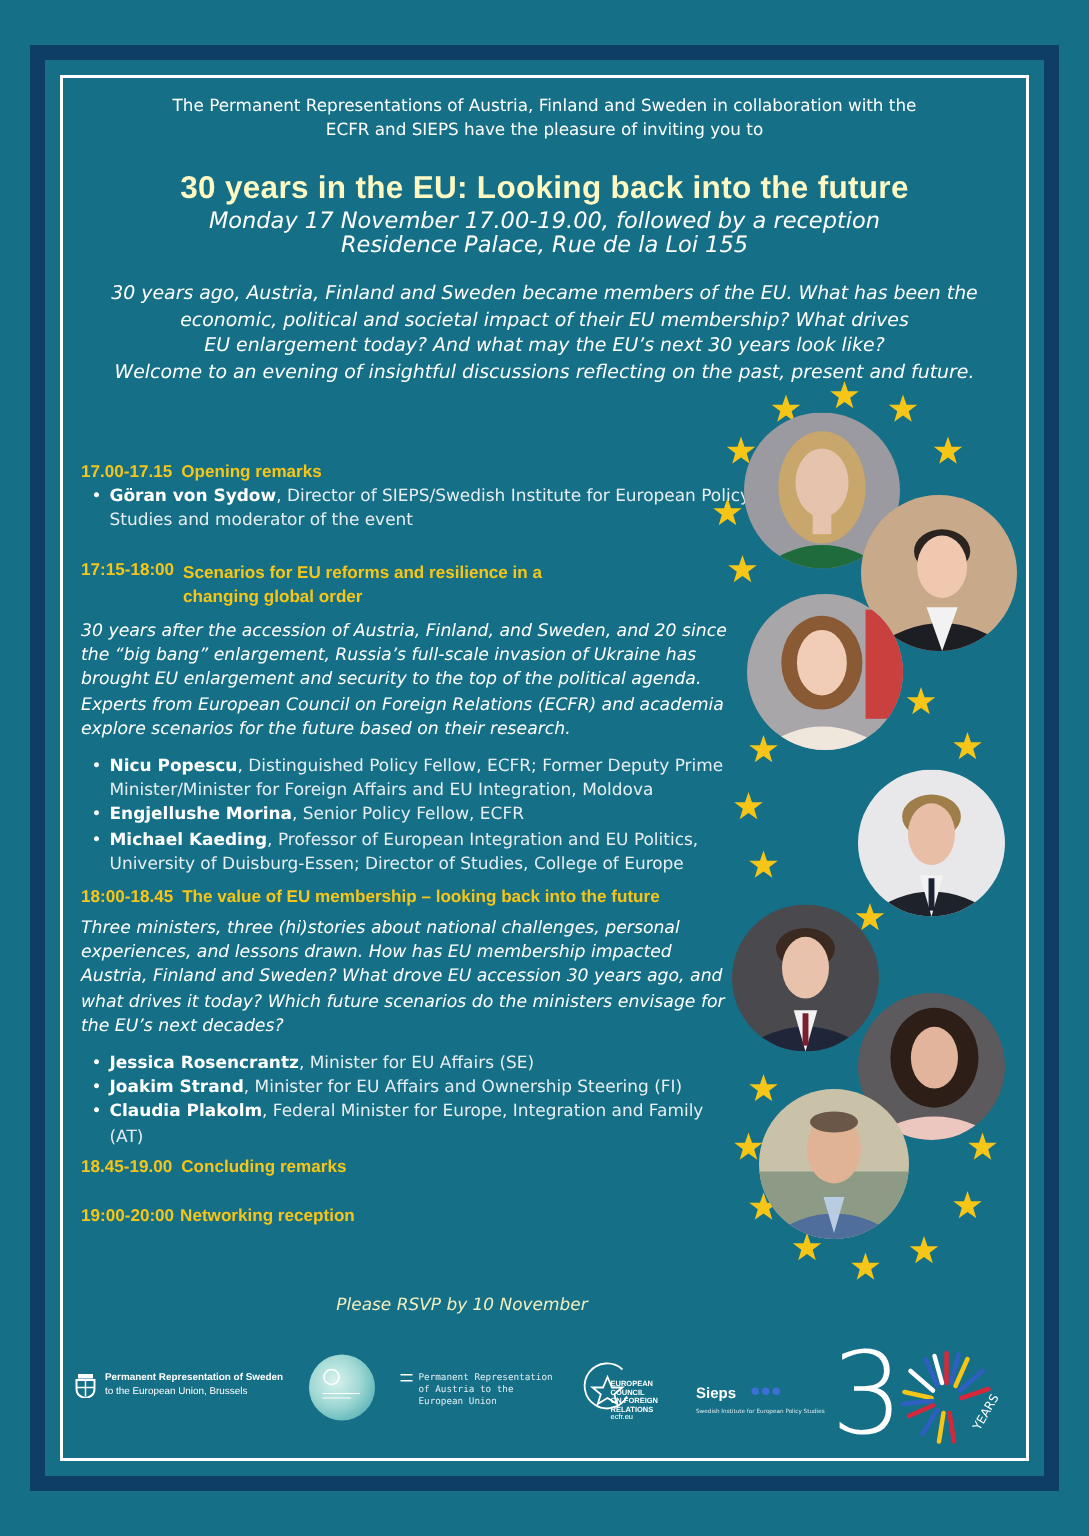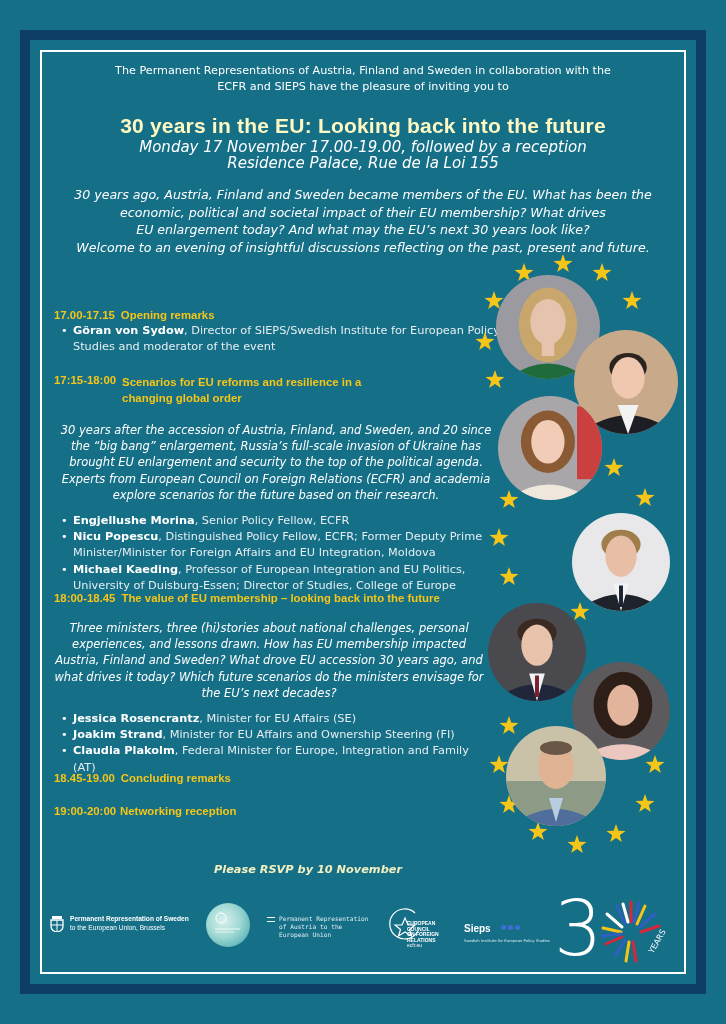--- a/index.html
+++ b/index.html
@@ -27,30 +27,30 @@
   .lead { top: 186px; font-size: 12.6px; font-style: italic; line-height: 17.5px; }
 
   .agenda { position: absolute; left: 54px; width: 450px; }
   .slot-head {
     color: #f5c518; font-weight: bold; font-size: 11.4px;
     font-family: "Liberation Sans", sans-serif;
     display: flex;
   }
   .slot-time { white-space: pre; }
   .slot-title { margin-left: 6px; }
-  .slot-desc { font-size: 11.5px; font-style: italic; line-height: 16.2px; color: #ffffff; margin-top: 16px; text-align: center; }
+  .slot-desc { font-size: 11.5px; font-style: italic; line-height: 16.2px; color: #ffffff; margin-top: 6px; }
   ul.speakers { list-style: none; margin-top: 10px; }
   ul.speakers li {
     font-size: 11.3px; line-height: 16.2px; padding-left: 19px; position: relative;
     color: #e6eef2;
   }
   ul.speakers li::before { content: "•"; position: absolute; left: 7px; top: 0; color:#fff; }
   ul.speakers li b { color: #ffffff; font-weight: bold; }
 
-  .rsvp { position: absolute; left: 42px; width: 532px; top: 863px; text-align: center; font-size: 11.3px; font-style: italic; color: #f2efc0; font-weight: bold; }
+  .rsvp { position: absolute; left: 42px; width: 532px; top: 863px; text-align: center; font-size: 11.3px; font-style: italic; color: #f2efc0; }
 
   .photo {
     position: absolute; border-radius: 50%; overflow: hidden;
   }
 
   .logos { position: absolute; top: 895px; left: 42px; width: 642px; height: 75px; }
   .logo-sweden { position: absolute; left: 8px; top: 20px; display: flex; align-items: center; gap: 6px; }
   .logo-sweden .txt { font-size: 6.6px; line-height: 8.5px; color: #fff; font-family: "Liberation Sans", sans-serif; }
   .logo-sweden .txt b { font-weight: bold; }
   .logo-finland {
@@ -99,22 +99,22 @@
   </ul>
 </div>
 
 <div class="agenda" style="top:374px; width:444px;">
   <div class="slot-head">
     <span class="slot-time">17:15-18:00</span>
     <span class="slot-title" style="width:250px; line-height:16px;">Scenarios for EU reforms and resilience in a changing global order</span>
   </div>
   <div class="slot-desc">30 years after the accession of Austria, Finland, and Sweden, and 20 since the “big bang” enlargement, Russia’s full-scale invasion of Ukraine has brought EU enlargement and security to the top of the political agenda. Experts from European Council on Foreign Relations (ECFR) and academia explore scenarios for the future based on their research.</div>
   <ul class="speakers">
+    <li><b>Nicu Popescu</b><span>, Distinguished Policy Fellow, ECFR; Former Deputy Prime Minister/Minister for Foreign Affairs and EU Integration, Moldova</span></li>
     <li><b>Engjellushe Morina</b><span>, Senior Policy Fellow, ECFR</span></li>
-    <li><b>Nicu Popescu</b><span>, Distinguished Policy Fellow, ECFR; Former Deputy Prime Minister/Minister for Foreign Affairs and EU Integration, Moldova</span></li>
     <li><b>Michael Kaeding</b><span>,  Professor of European Integration and EU Politics, University of Duisburg-Essen; Director of Studies, College of Europe</span></li>
   </ul>
 </div>
 
 <div class="agenda" style="top:592px; width:440px;">
   <div class="slot-head">
     <span class="slot-time">18:00-18.45</span>
     <span class="slot-title">The value of EU membership – looking back into the future</span>
   </div>
   <div class="slot-desc" style="width:430px;">Three ministers, three (hi)stories about national challenges, personal experiences, and lessons drawn. How has EU membership impacted Austria, Finland and Sweden? What drove EU accession 30 years ago, and what drives it today? Which future scenarios do the ministers envisage for the EU’s next decades?</div>

